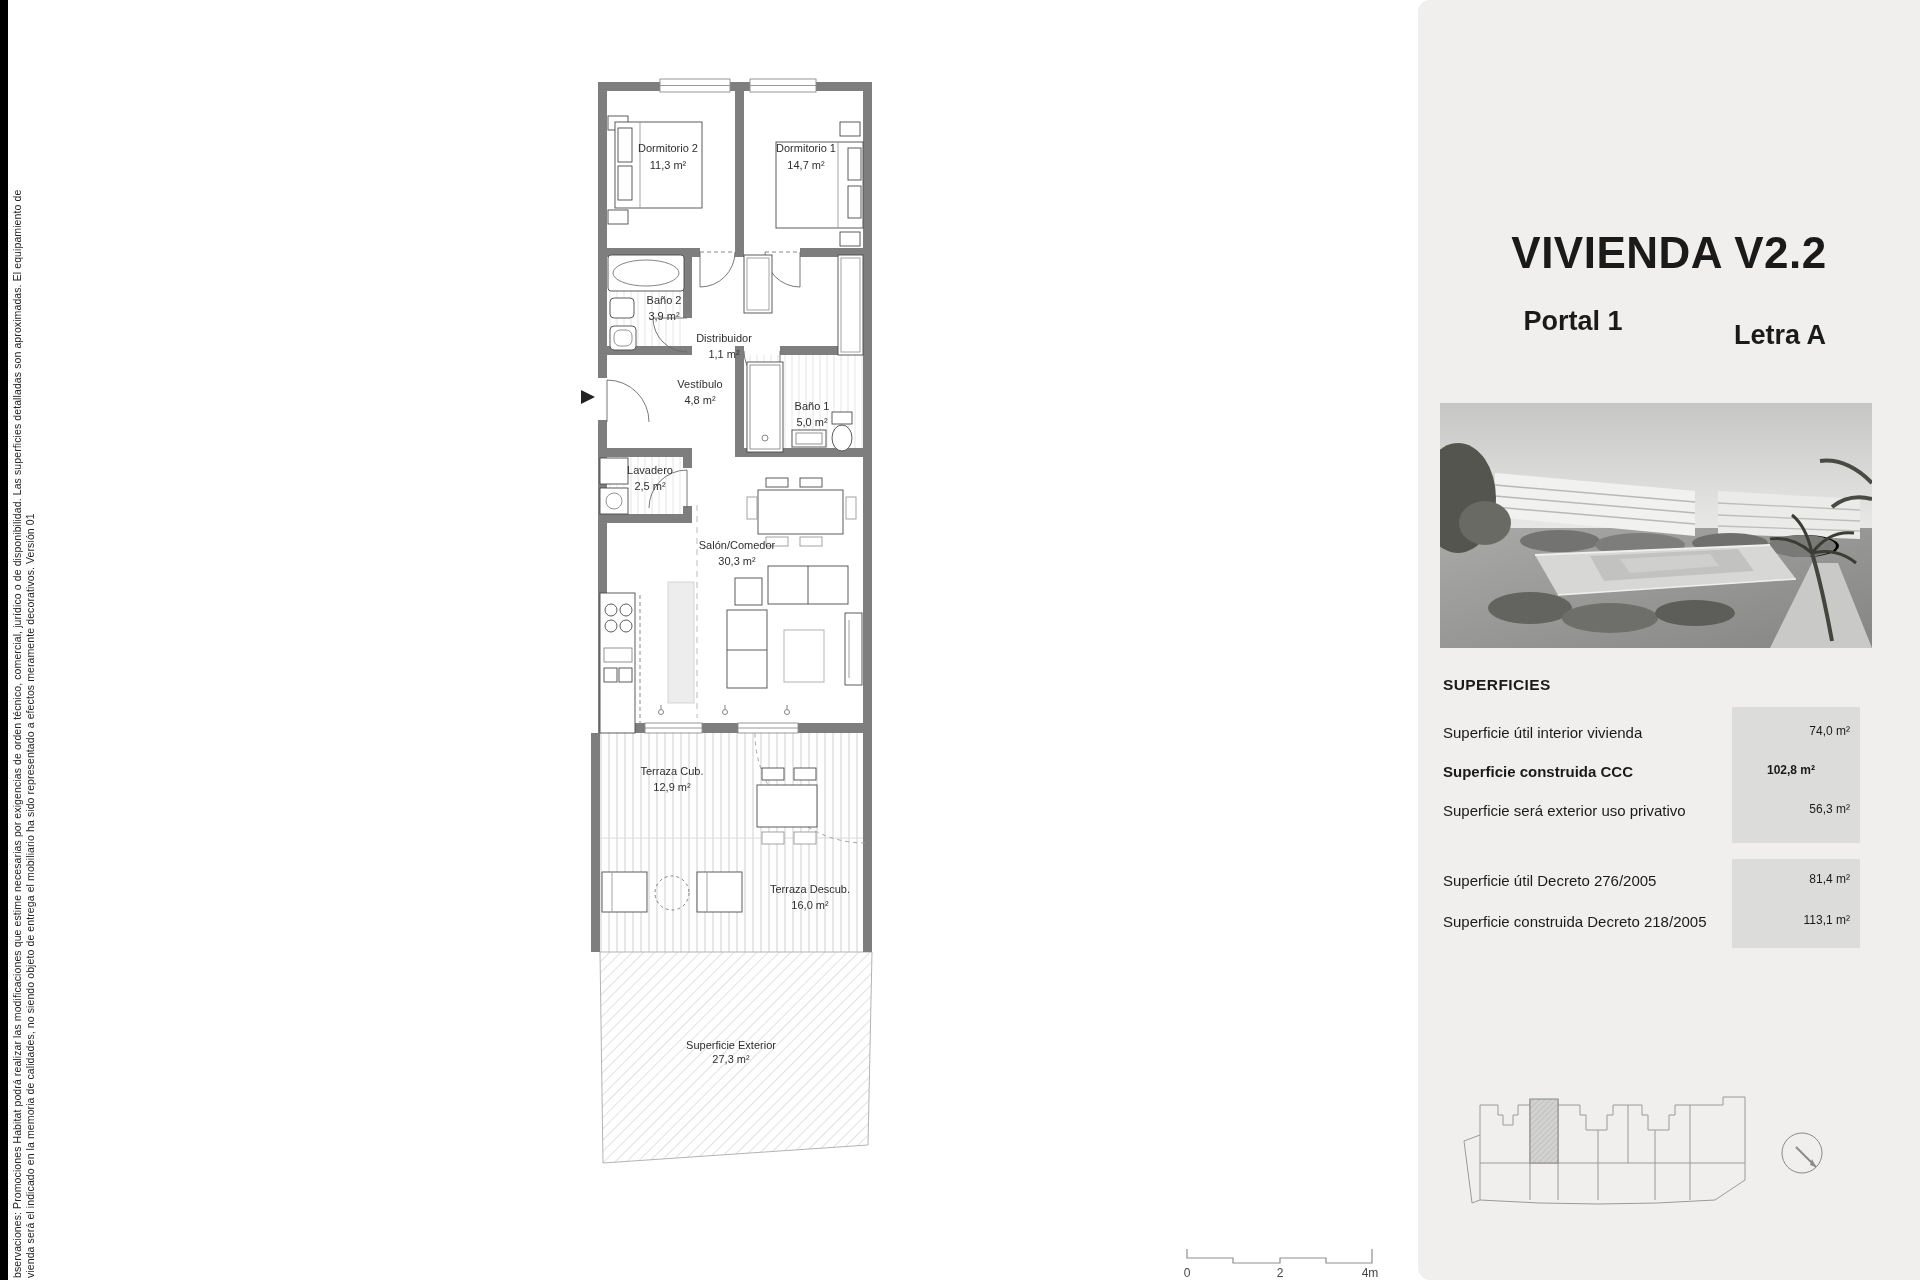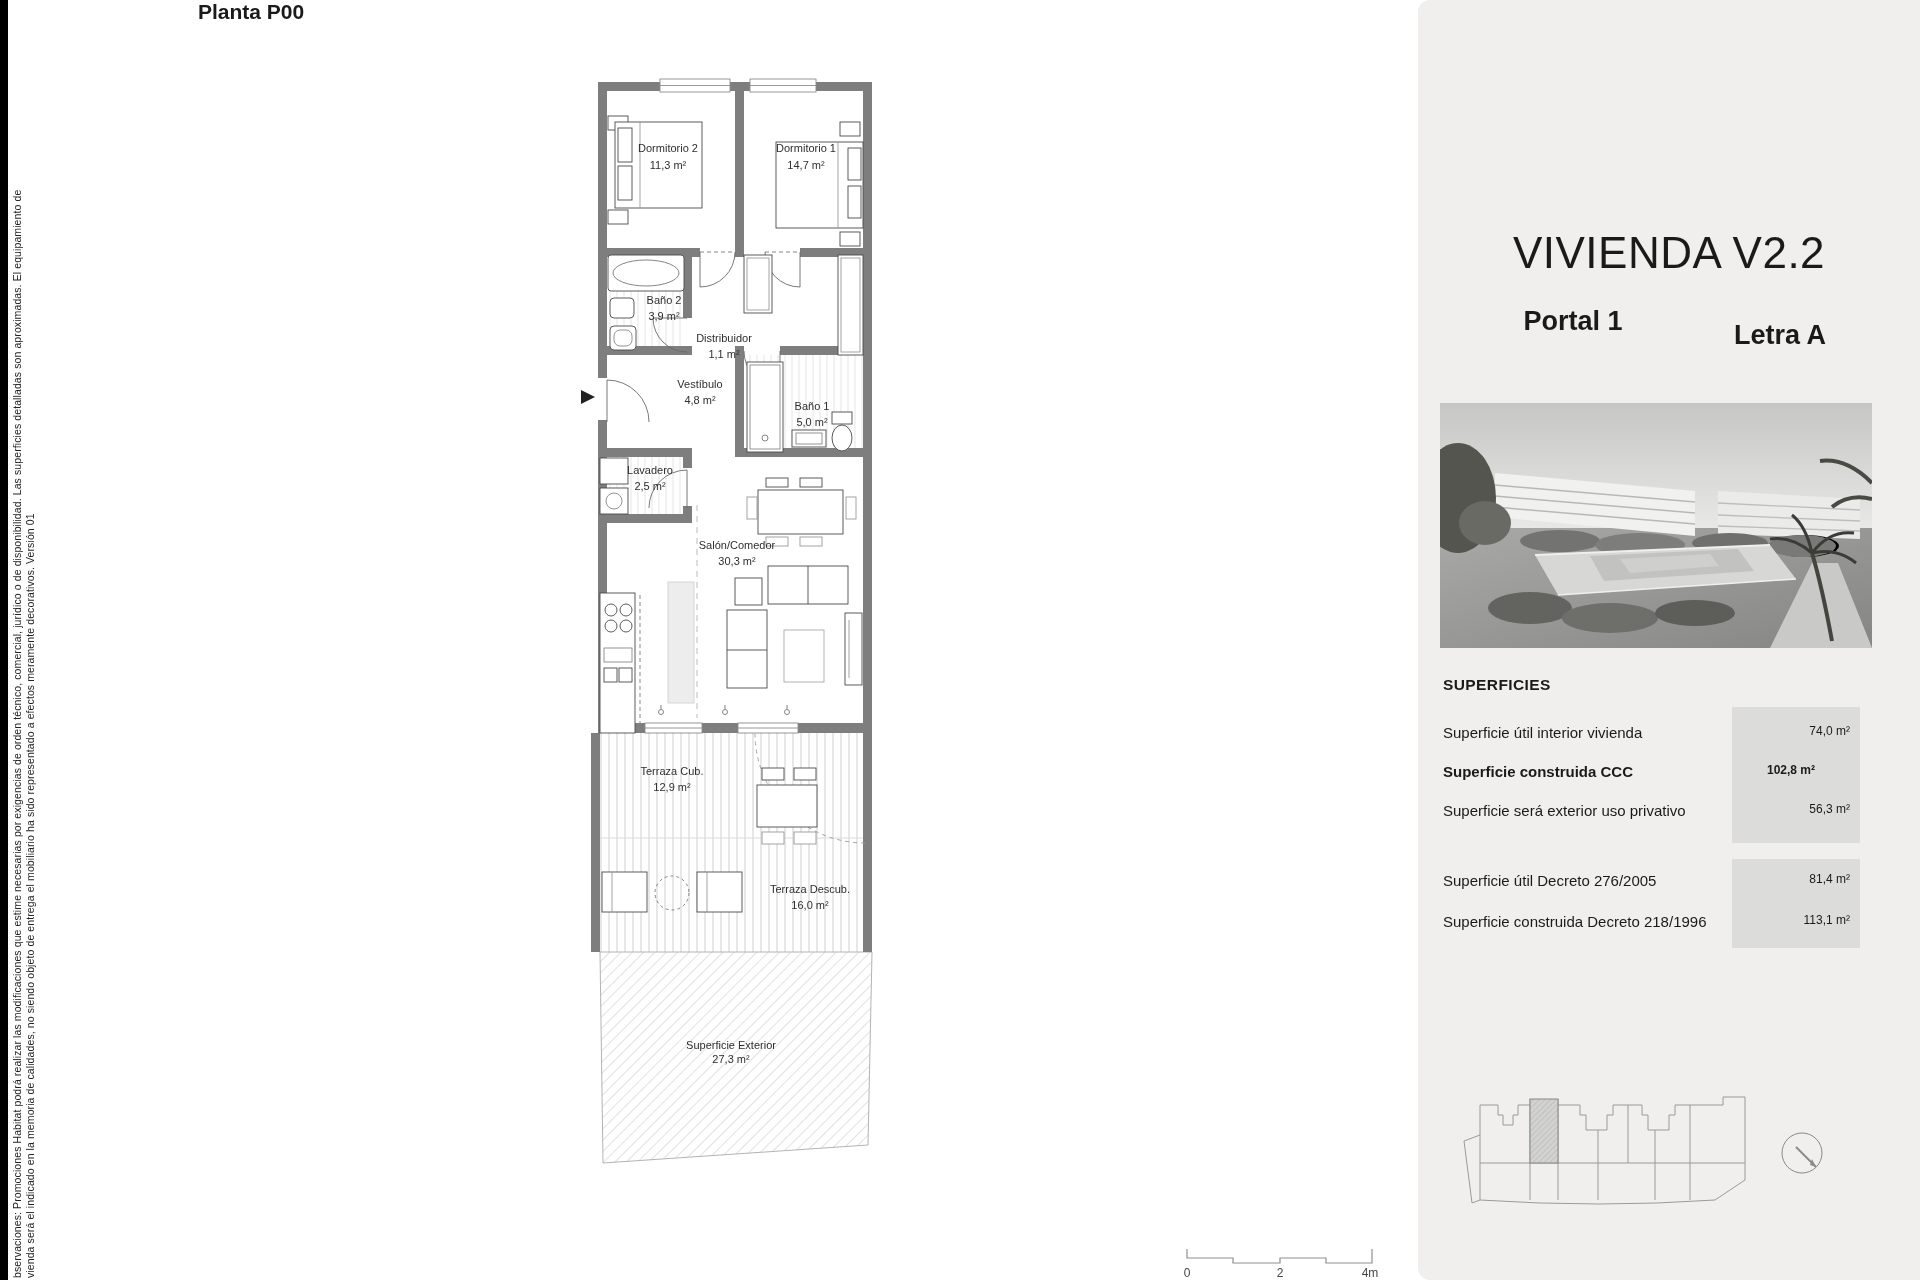--- a/index.html
+++ b/index.html
@@ -8,21 +8,21 @@
   
   #leftbar{position:absolute;left:0;top:0;width:8px;height:1280px;background:#000;}
   .vt{position:absolute;transform-origin:0 0;transform:rotate(-90deg);white-space:nowrap;
       font-size:10.5px;color:#222;letter-spacing:.1px;}
   #vt1{left:11px;top:1278px;}
   #vt2{left:24px;top:1278px;}
   
   #panel{position:absolute;left:1418px;top:0;width:502px;height:1280px;background:#f0efed;
          border-radius:12px 0 0 12px;}
   #unit-title{position:absolute;left:1418px;top:228px;width:502px;text-align:center;
-              font-size:44px;font-weight:normal;letter-spacing:.5px;}
+              font-size:44px;font-weight:bold;letter-spacing:.5px;}
   .sub{position:absolute;font-size:27px;font-weight:bold;}
   #portal{left:1498px;top:306px;width:150px;text-align:center;}
   #letra{left:1705px;top:320px;width:150px;text-align:center;}
   #planta{left:1418px;top:342px;width:502px;text-align:center;font-size:21px;font-weight:bold;}
   #photo{position:absolute;left:1440px;top:403px;width:432px;height:245px;overflow:hidden;}
   #sup-heading{position:absolute;left:1443px;top:676px;font-size:15.5px;font-weight:bold;letter-spacing:.4px;}
   .valbox{position:absolute;left:1732px;width:128px;background:#dcdcda;}
   #valbox1{top:707px;height:136px;}
   #valbox2{top:859px;height:89px;}
   .srow-label{position:absolute;left:1443px;font-size:15px;}
@@ -248,21 +248,20 @@
       <text class="slabel" x="1280" y="1277" text-anchor="middle">2</text>
       <text class="slabel" x="1370" y="1277" text-anchor="middle">4m</text>
     </g>
   </svg>
 
   <div id="panel"></div>
 
   <div id="unit-title">VIVIENDA V2.2</div>
   <div id="portal" class="sub">Portal 1</div>
   <div id="letra" class="sub">Letra A</div>
-  <div id="planta">Planta P00</div>
 
   <div id="photo">
     <svg width="432" height="245" viewBox="0 0 432 245">
       <defs>
         <linearGradient id="skyG" x1="0" y1="0" x2="0" y2="1">
           <stop offset="0" stop-color="#c6c6c4"></stop>
             <stop offset="1" stop-color="#e9e9e7"></stop>
         </linearGradient>
         <linearGradient id="lawnG" x1="0" y1="0" x2="1" y2="1">
           <stop offset="0" stop-color="#a9a9a7"></stop>
@@ -313,21 +312,21 @@
   <div class="valbox" id="valbox2"></div>
 
   <div class="srow-label" style="top:724px">Superficie útil interior vivienda</div>
   <div class="srow-value" style="top:724px">74,0 m²</div>
   <div class="srow-label bold" style="top:763px">Superficie construida CCC</div>
   <div class="srow-value bold" style="top:763px">102,8 m²</div>
   <div class="srow-label" style="top:802px">Superficie será exterior uso privativo</div>
   <div class="srow-value" style="top:802px">56,3 m²</div>
   <div class="srow-label" style="top:872px">Superficie útil Decreto 276/2005</div>
   <div class="srow-value" style="top:872px">81,4 m²</div>
-  <div class="srow-label" style="top:913px">Superficie construida Decreto 218/1996</div>
+  <div class="srow-label" style="top:913px">Superficie construida Decreto 218/2005</div>
   <div class="srow-value" style="top:913px">113,1 m²</div>
 
   <svg id="keyplan" width="460" height="170" viewBox="0 0 460 170">
     <g stroke="#9a9a9a" stroke-width="1" fill="none">
       <path d="M30,30 L48,30 L48,40 L53,40 L53,50 L63,50 L63,40 L68,40 L68,30 L80,30"></path>
       <path d="M108,30 L130,30 L130,40 L136,40 L136,55 L157,55 L157,40 L163,40 L163,30 L192,30 L192,40 L198,40 L198,55 L219,55 L219,40 L225,40 L225,30 L273,30 L273,22 L295,22 L295,30"></path>
       <path d="M30,30 L30,125"></path>
       <path d="M295,30 L295,105 L265,125"></path>
       <path d="M30,125 Q150,133 265,125"></path>
       <path d="M14,66 L30,60 M14,66 L22,128 L30,125"></path>

